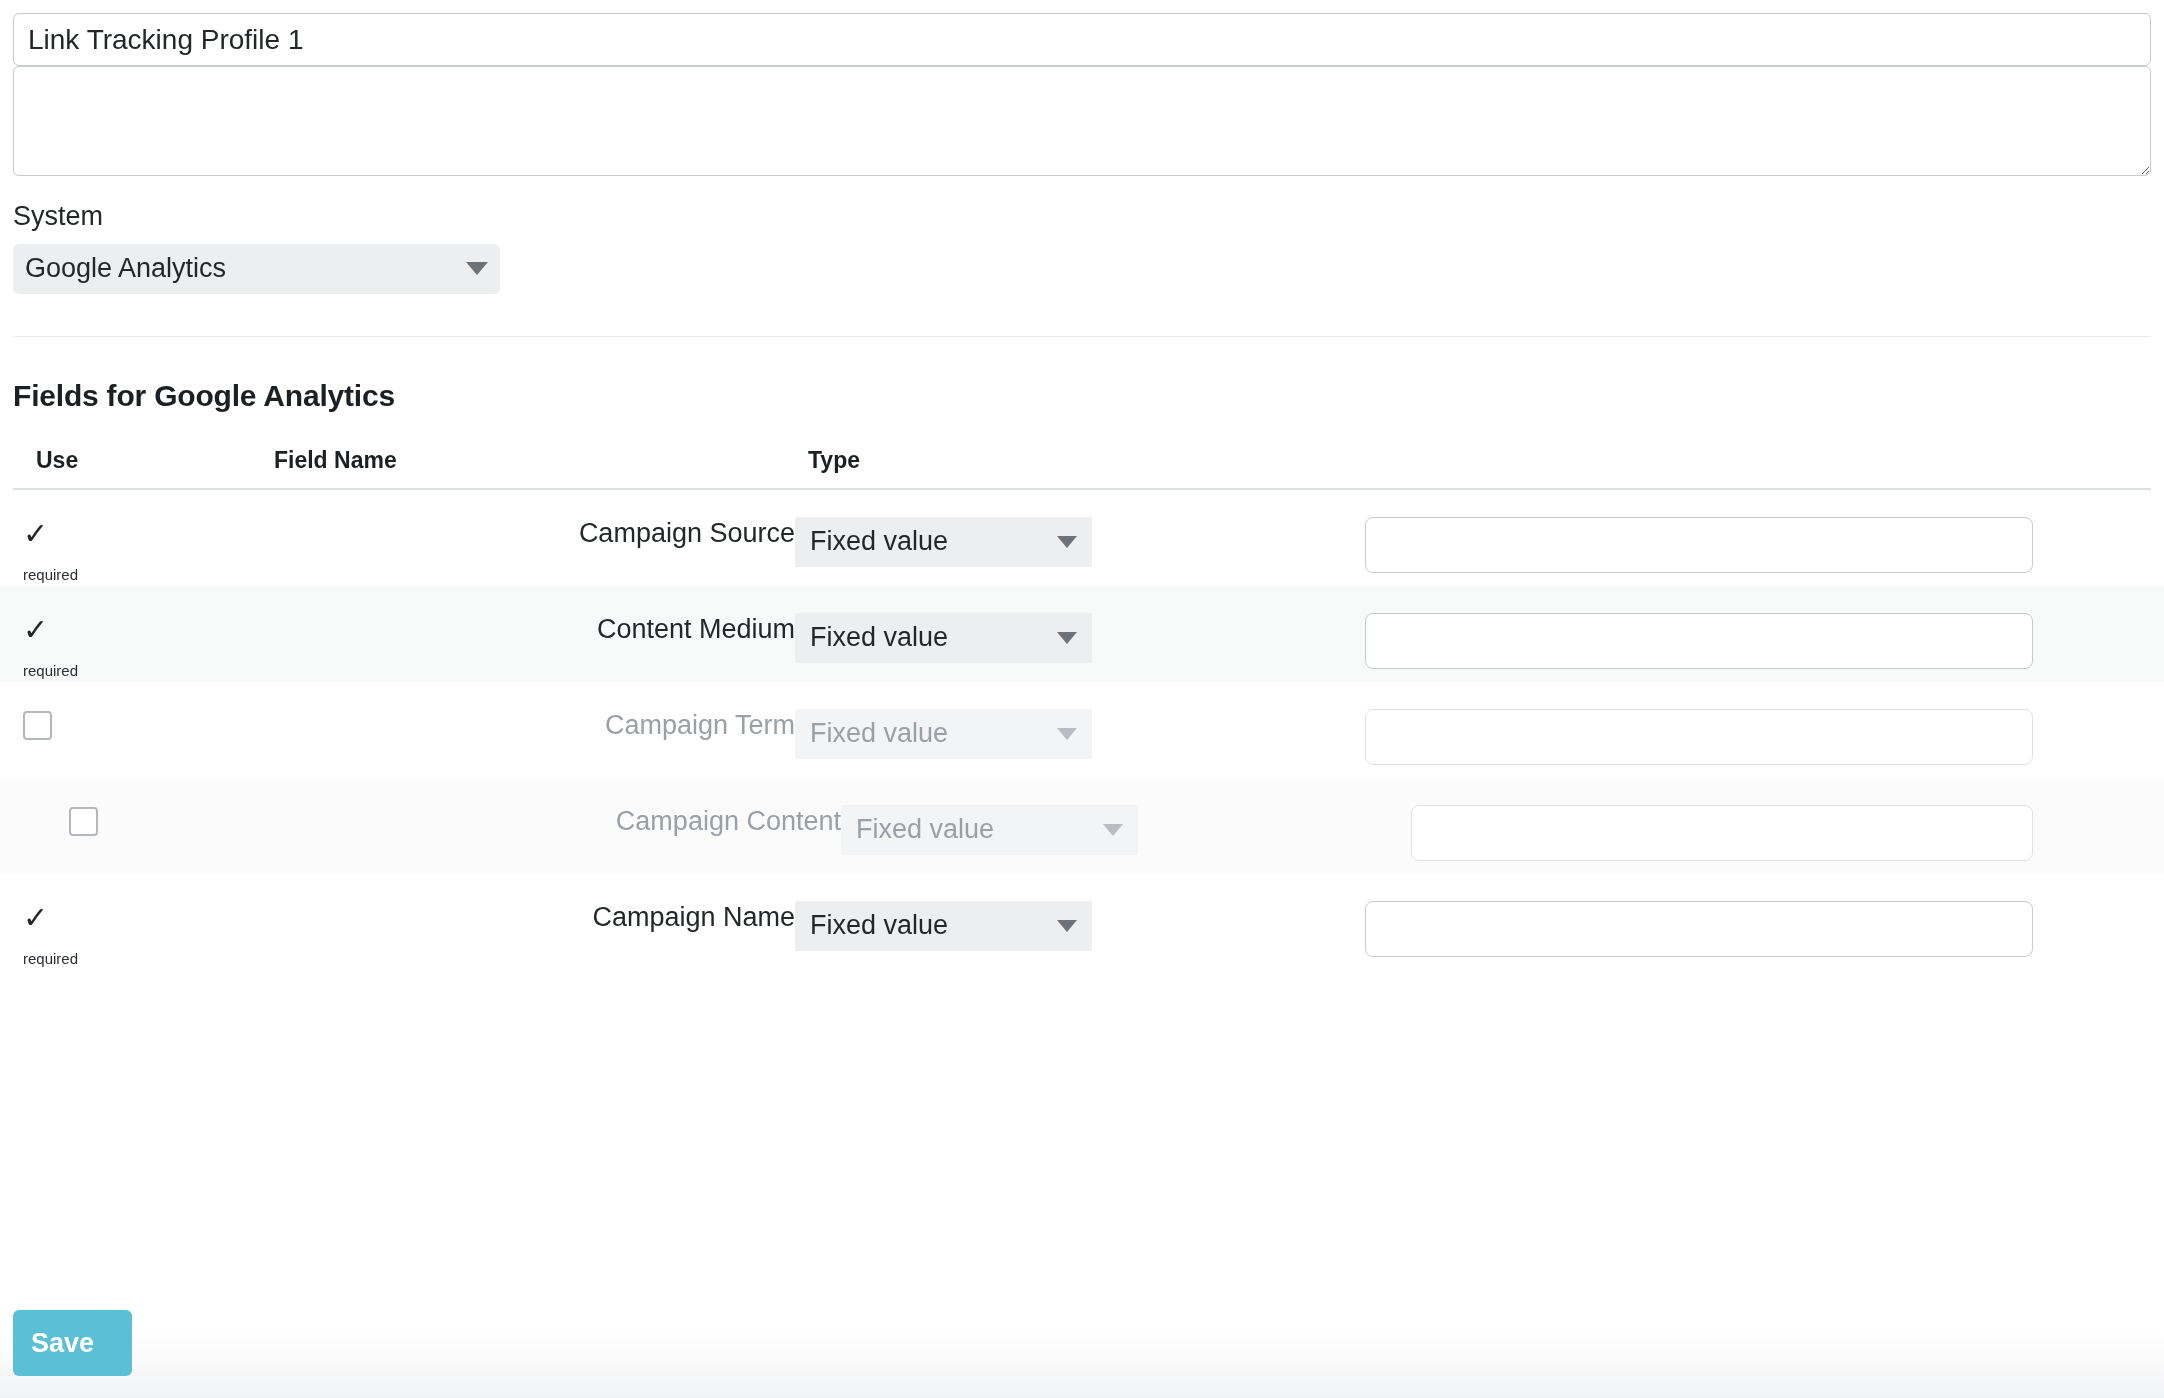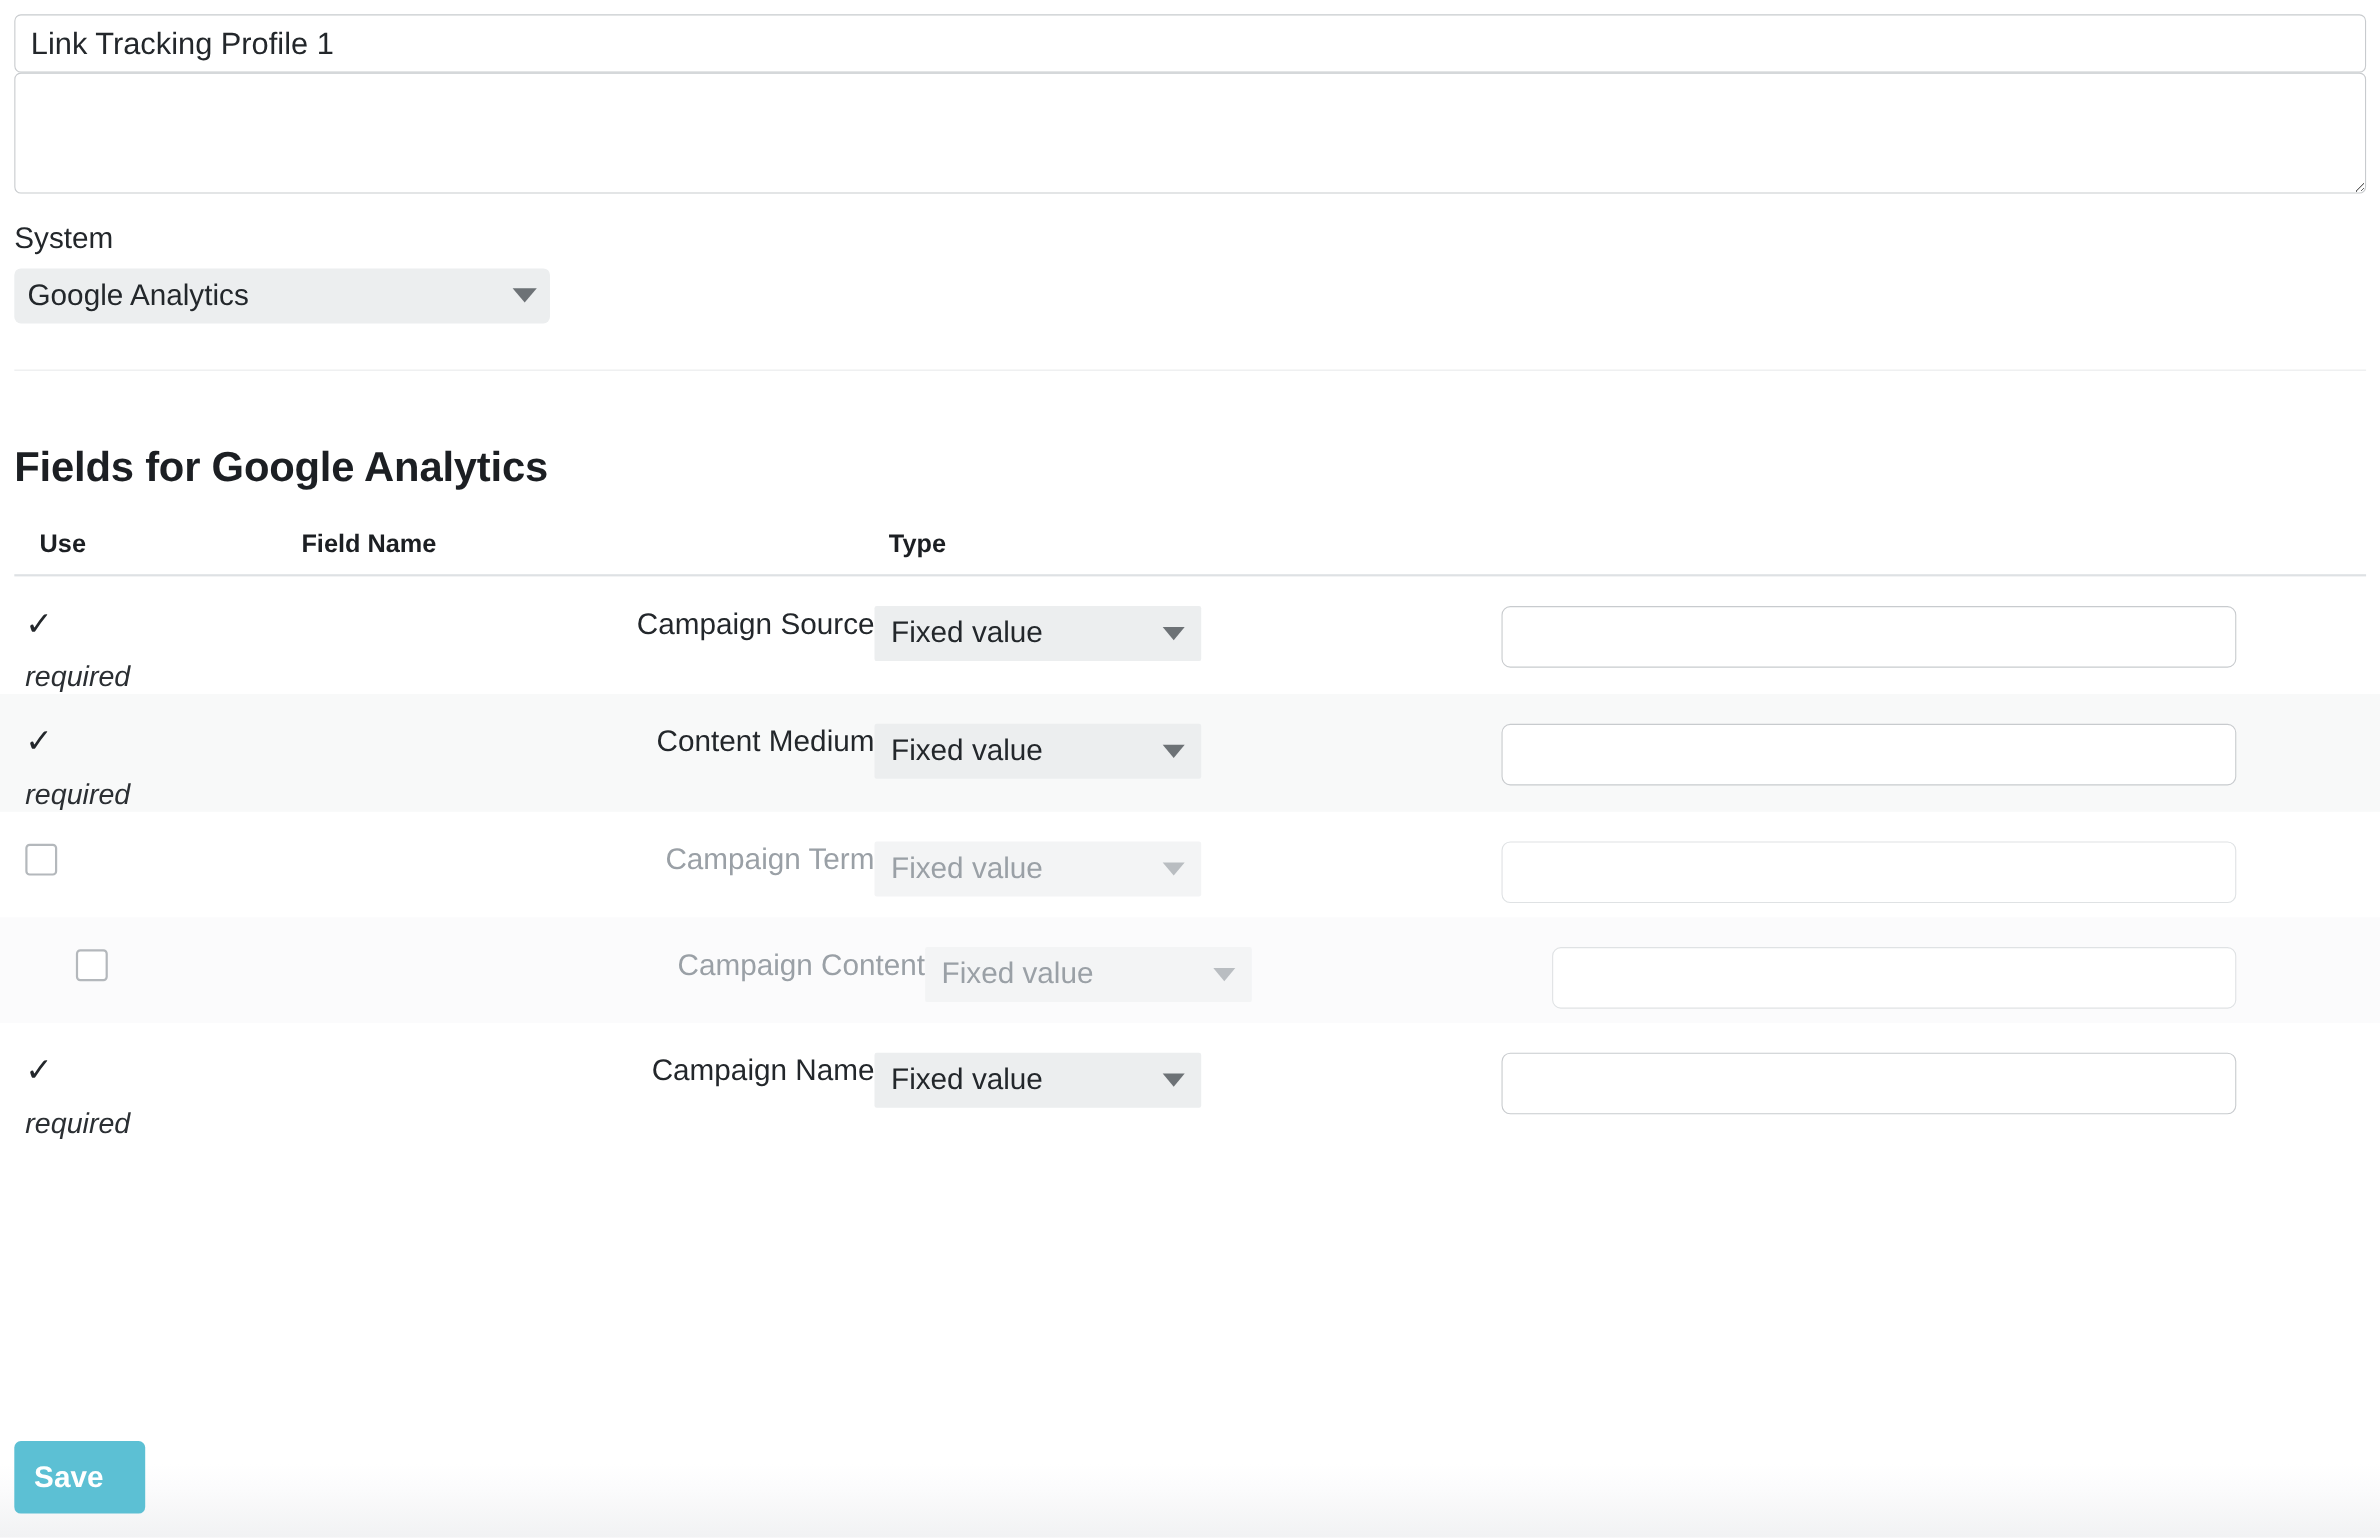--- a/index.html
+++ b/index.html
@@ -90,22 +90,22 @@
 
   
   .divider {
     margin: 42px 13px 0 13px;
     height: 1px;
     background: #e8eaec;
   }
 
   
   .section-title {
-    margin: 67px 0 0 13px;
-    font-size: 38px;
+    margin: 42px 0 0 13px;
+    font-size: 30px;
     font-weight: bold;
     color: #1c1f23;
     letter-spacing: -0.2px;
   }
 
   .fields-table {
     margin-top: 34px;
   }
 
   .thead {
@@ -151,23 +151,22 @@
   .checkbox-empty {
     display: block;
     width: 29px; height: 29px;
     border: 2px solid #b4b8bc;
     border-radius: 4px;
     background: #ffffff;
     cursor: pointer;
   }
   .required-note {
     margin-top: 15px;
-    font-size: 26px;
+    font-size: 15px;
     color: #2b2f33;
-    font-style: italic;
   }
 
   .name-cell {
     width: 534px;
     font-size: 27px;
     color: #23272b;
     line-height: 32px;
     text-align: right;
   }
   .type-cell { width: 570px; }

